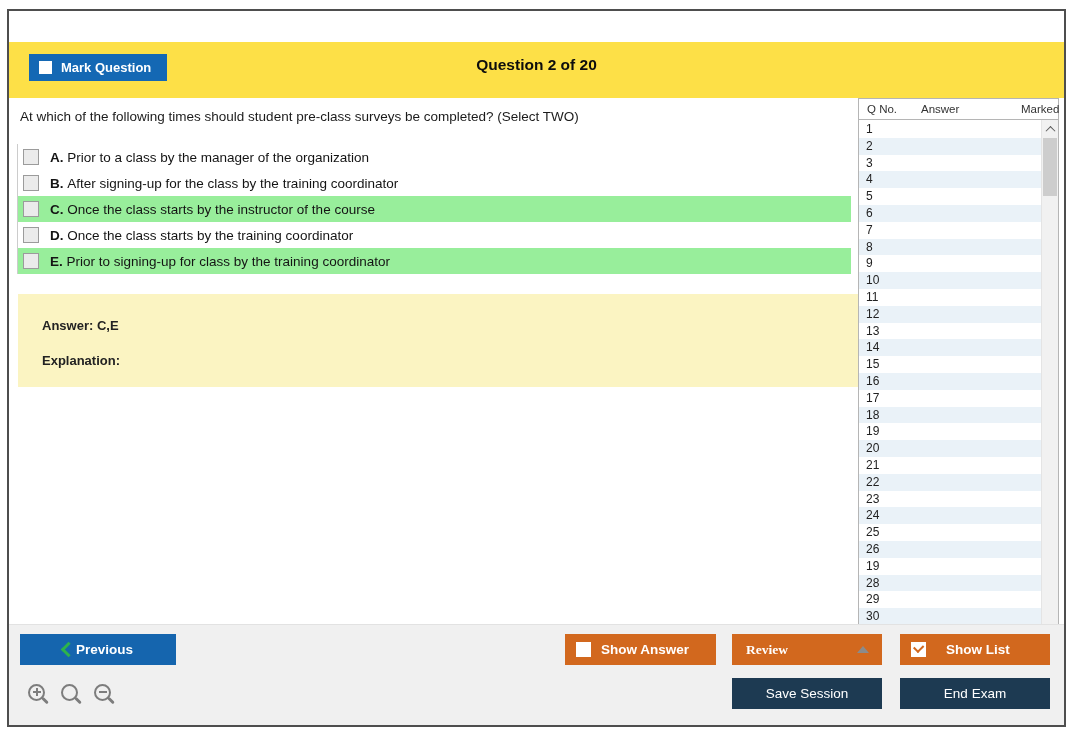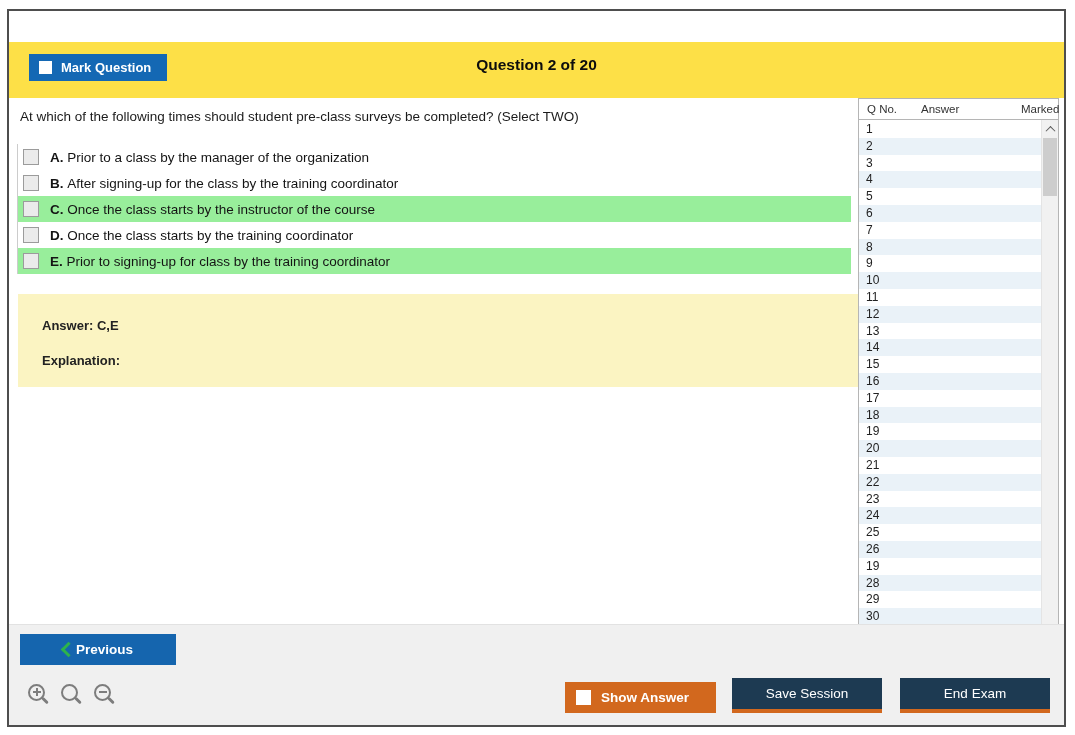--- a/index.html
+++ b/index.html
@@ -61,21 +61,21 @@
   .sb-btn { position:absolute; left:0; width:16px; height:16px; display:flex; align-items:center; justify-content:center; }
   .sb-up { top:1px; } .sb-down { bottom:1px; }
   .chev-up { width:6px; height:6px; border-left:1.4px solid #5a5a5a; border-top:1.4px solid #5a5a5a; transform:rotate(45deg) translate(1px,1px); }
   .chev-down { width:6px; height:6px; border-right:1.4px solid #5a5a5a; border-bottom:1.4px solid #5a5a5a; transform:rotate(45deg) translate(-1px,-1px); }
   .sb-thumb { position:absolute; left:1px; top:18px; width:14px; height:58px; background:#cdcdcd; }
 
   
   .footer { position:absolute; left:0; right:0; bottom:0; height:100px; background:#f0f0f0; border-top:1px solid #e2e2e2; }
   .btn { position:absolute; height:31px; display:flex; align-items:center; box-sizing:border-box; color:#fff; font-size:13.5px; font-weight:bold; cursor:pointer; }
   .blue { background:#1565ae; }
-  .orange { background:#d2681e;margin-top:48px; }
+  .orange { background:#d2681e; }
   .navy { background:#1d3a52; font-weight:normal; }
   .btn-prev { left:11px; top:9px; width:156px; justify-content:center; gap:2px; }
   .btn-next { left:183px; top:9px; width:150px; justify-content:flex-end; padding-right:15px; gap:14px; }
   .chev-left  { width:8px; height:8px; border-left:3px solid #2db34c; border-bottom:3px solid #2db34c; transform:rotate(45deg); flex:none; }
   .chev-right { width:8px; height:8px; border-left:3px solid #2db34c; border-bottom:3px solid #2db34c; transform:rotate(225deg); flex:none; }
   .btn-show-answer { left:556px; top:9px; width:151px; padding-left:11px; gap:10px; }
   .btn-review { left:723px; top:9px; width:150px; padding-left:14px;font-family:Liberation Serif, serif; }
   .tri-up { position:absolute; right:13px; top:12px; width:0; height:0; border-left:6px solid transparent; border-right:6px solid transparent; border-bottom:7px solid #8b8b8b; }
   .btn-show-list { left:891px; top:9px; width:150px; padding-left:11px; gap:20px; }
   .white-checkbox { width:15px; height:15px; background:#fff; flex:none; position:relative; }

